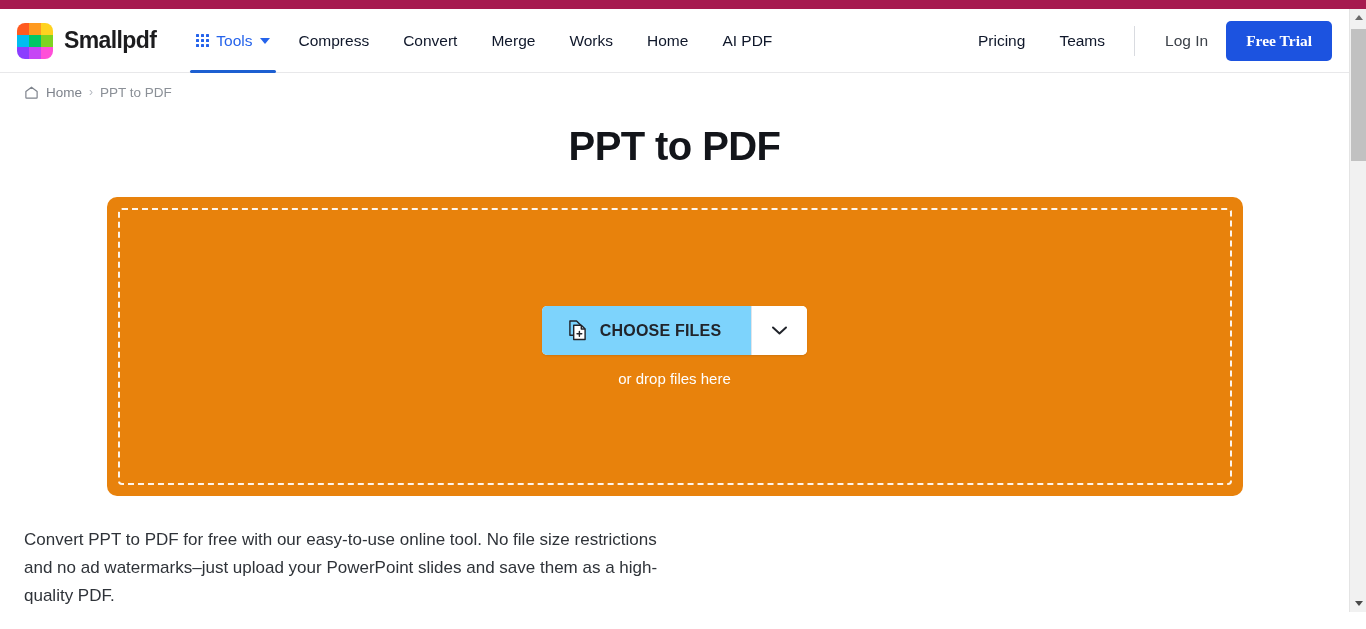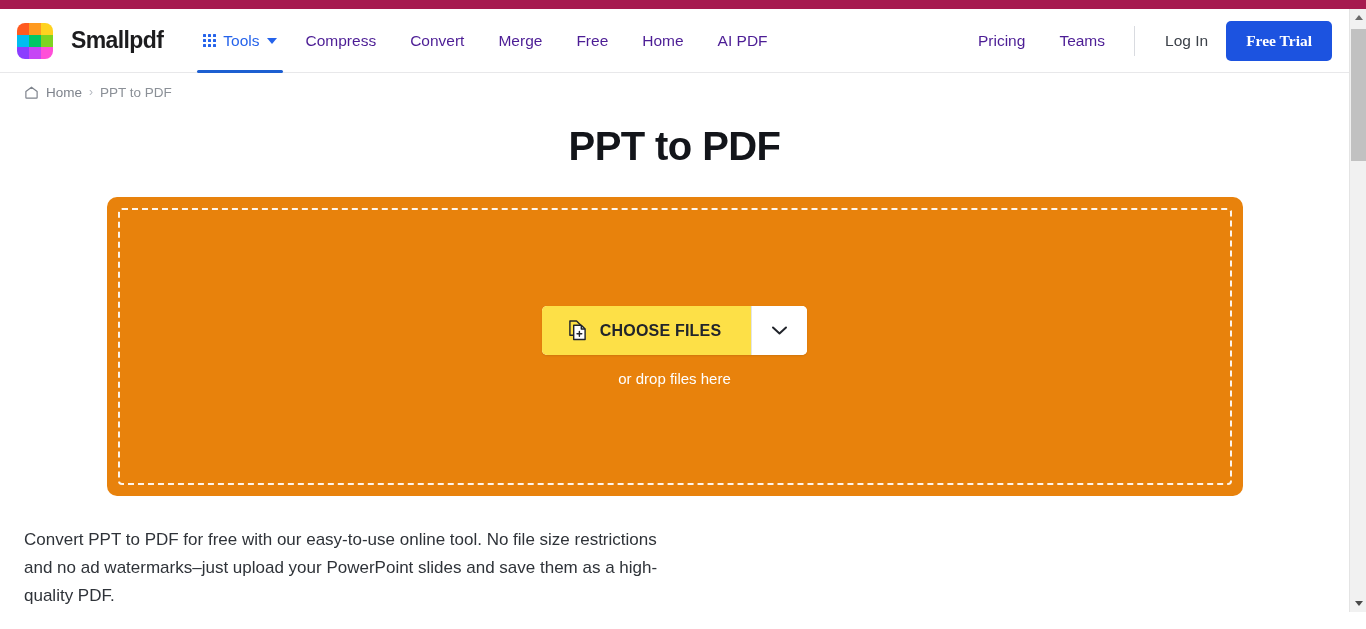--- a/index.html
+++ b/index.html
@@ -29,21 +29,21 @@
   
   .header {
     position: relative;
     height: 64px;
     background: #fff;
     border-bottom: 1px solid #e8e8ea;
     display: flex;
     align-items: center;
     padding: 0 17px;
   }
-  .brand { display: flex; align-items: center; gap: 18px; margin-right: 20px; }
+  .brand { display: flex; align-items: center; gap: 11px; margin-right: 20px; }
   .logo-grid {
     width: 36px; height: 36px;
     border-radius: 8px;
     overflow: hidden;
     display: grid;
     grid-template-columns: repeat(3, 1fr);
     grid-template-rows: repeat(3, 1fr);
   }
   .logo-grid i { display: block; }
   .brand-name {
@@ -74,21 +74,21 @@
   }
   .grid-icon span { width:3px; height:3px; background:#2563eb; border-radius:0.5px; display:block; }
   .caret {
     width: 0; height: 0;
     border-left: 5px solid transparent;
     border-right: 5px solid transparent;
     border-top: 6px solid #2563eb;
   }
   .nav-link {
     font-size: 15.5px;
-    color: #4c1d95;
+    color: #0f172a;
     padding: 0 17px;
     line-height: 64px;
     cursor: pointer;
     white-space: nowrap;
   }
   .spacer { flex: 1; }
   .nav-right { display: flex; align-items: center; height: 64px; }
   .nav-divider { width:1px; height:30px; background:#d9dbe0; margin: 0 12px; }
   .login-link {
     font-size: 15.5px; color: #3c4149; padding: 0 18px; cursor:pointer;
@@ -158,21 +158,21 @@
   .choose-row {
     display: flex;
     background: #fff;
     border-radius: 5px;
     overflow: hidden;
     box-shadow: 0 1px 2px rgba(0,0,0,0.10);
   }
   .choose-btn {
     display: flex; align-items: center; gap: 13px;
     padding: 14px 30px 14px 26px;
-    background: #fde047;
+    background: #7dd3fc;
     border: none;
     cursor: pointer;
     font-family: "Liberation Sans", sans-serif;
   }
   .choose-label {
     font-size: 16px;
     font-weight: 700;
     color: #21242b;
     letter-spacing: 0.2px;
     white-space: nowrap;
@@ -317,21 +317,21 @@
               <span></span>
           </span>
           <span>Tools</span>
           <span class="caret"></span>
           <span class="underline"></span>
         </div>
 
         <span class="nav-link">Compress</span>
         <span class="nav-link">Convert</span>
         <span class="nav-link">Merge</span>
-        <span class="nav-link">Free</span>
+        <span class="nav-link">Works</span>
         <span class="nav-link">Home</span>
         <span class="nav-link">AI PDF</span>
       </div>
 
       <div class="spacer"></div>
 
       <div class="nav-right">
         <span class="nav-link">Pricing</span>
         <span class="nav-link">Teams</span>
         <span class="nav-divider"></span>

